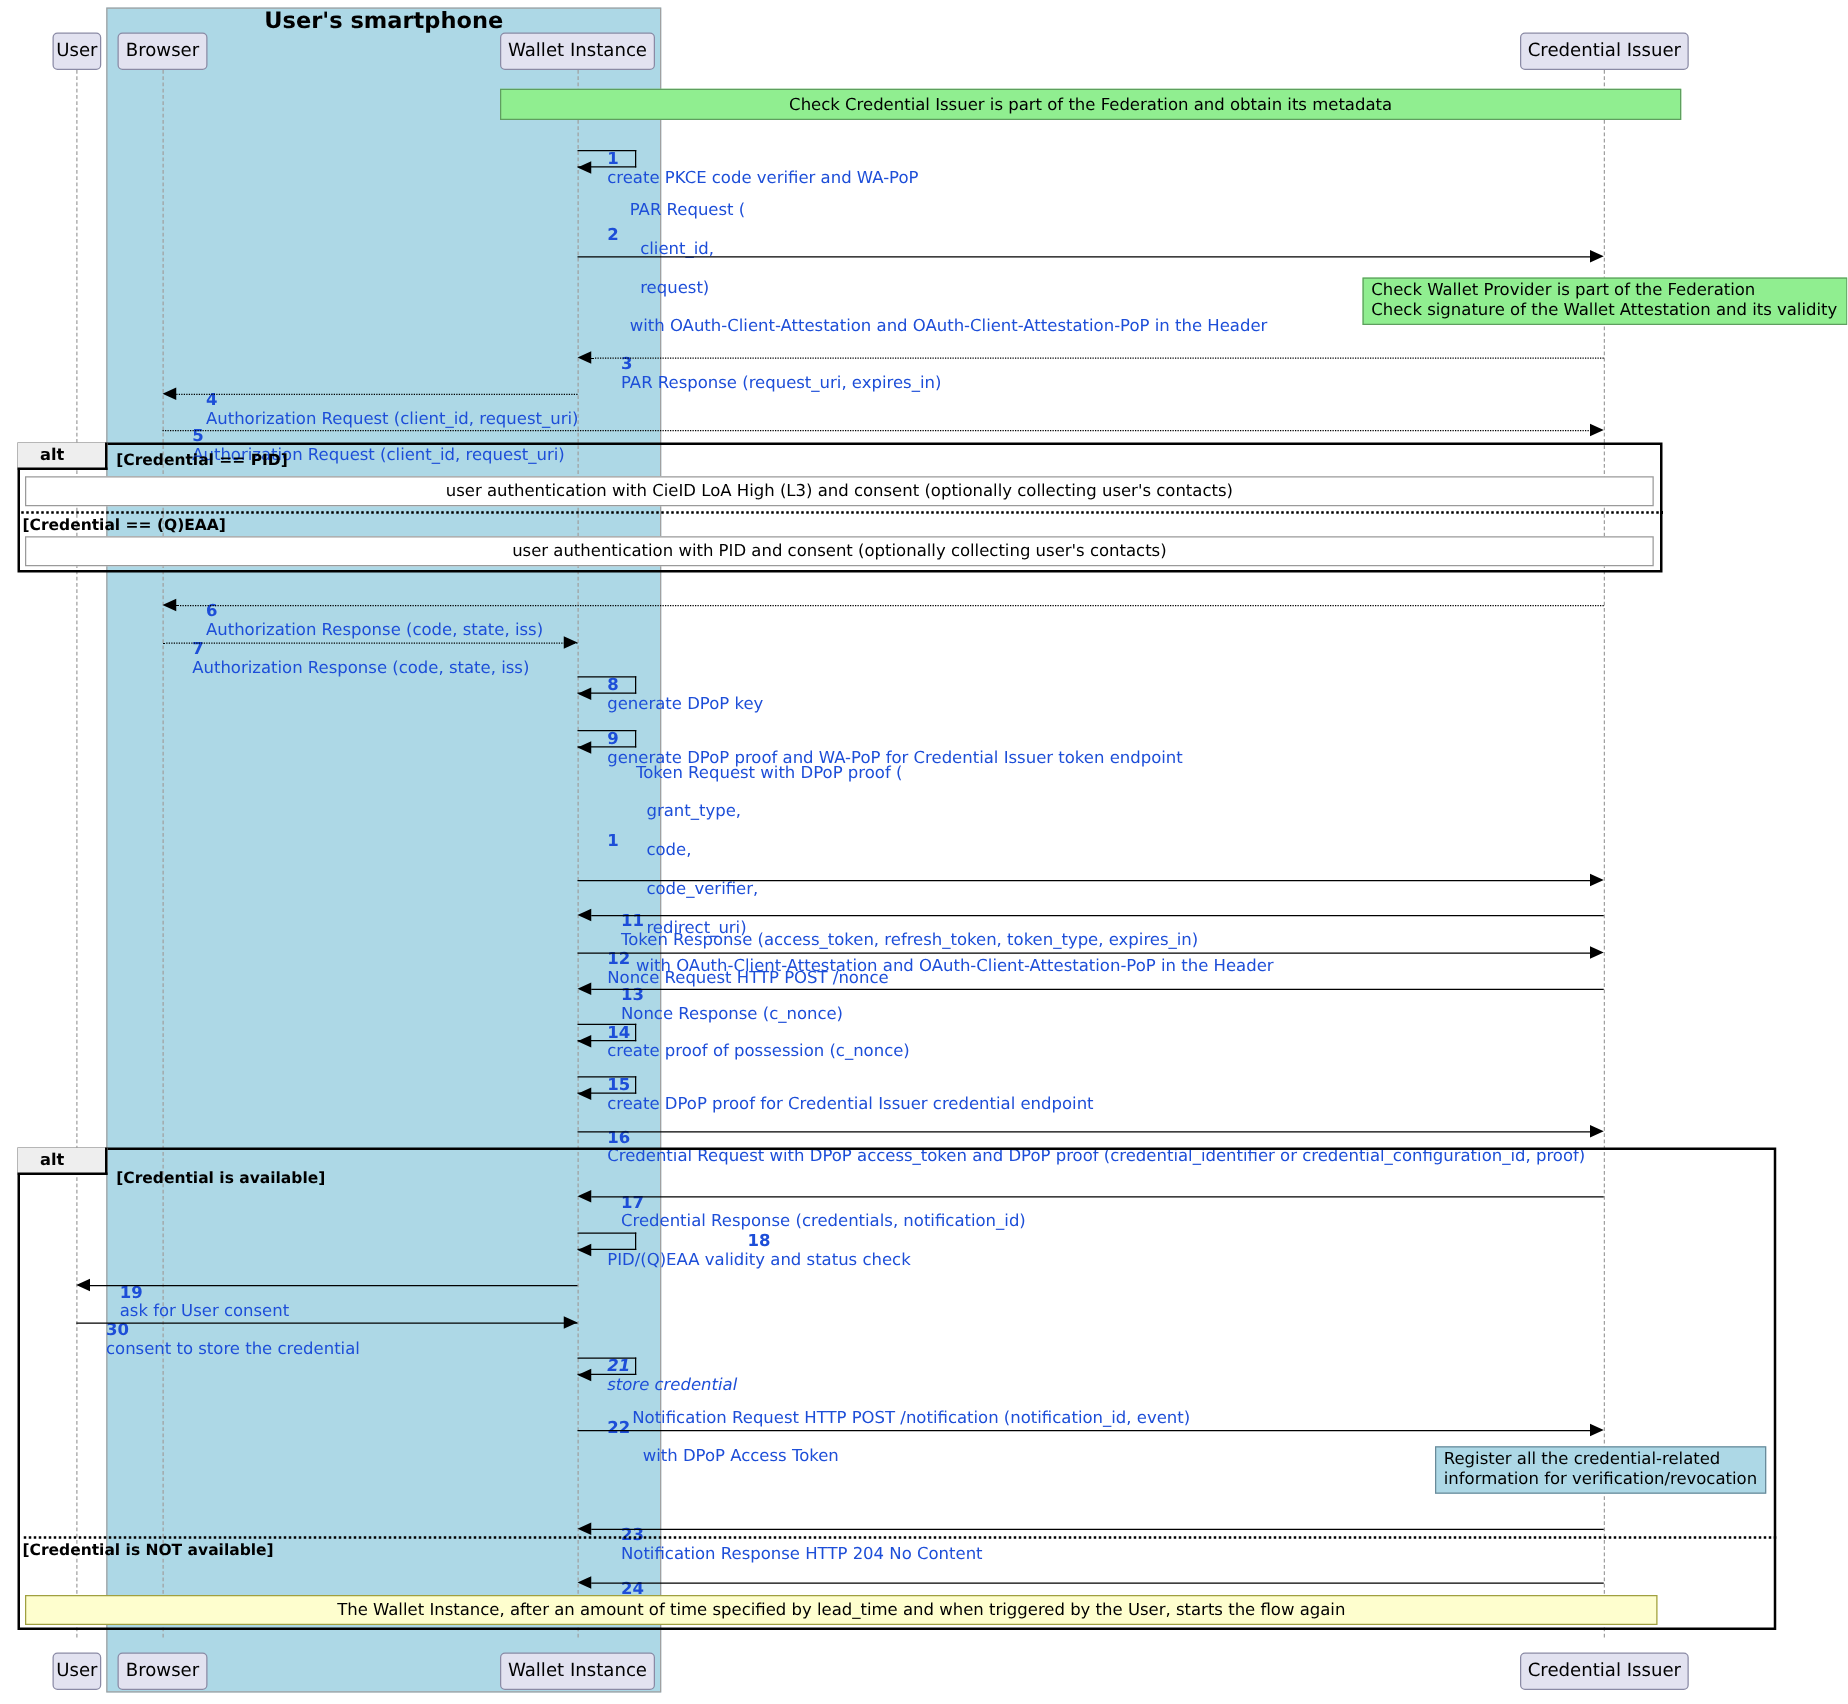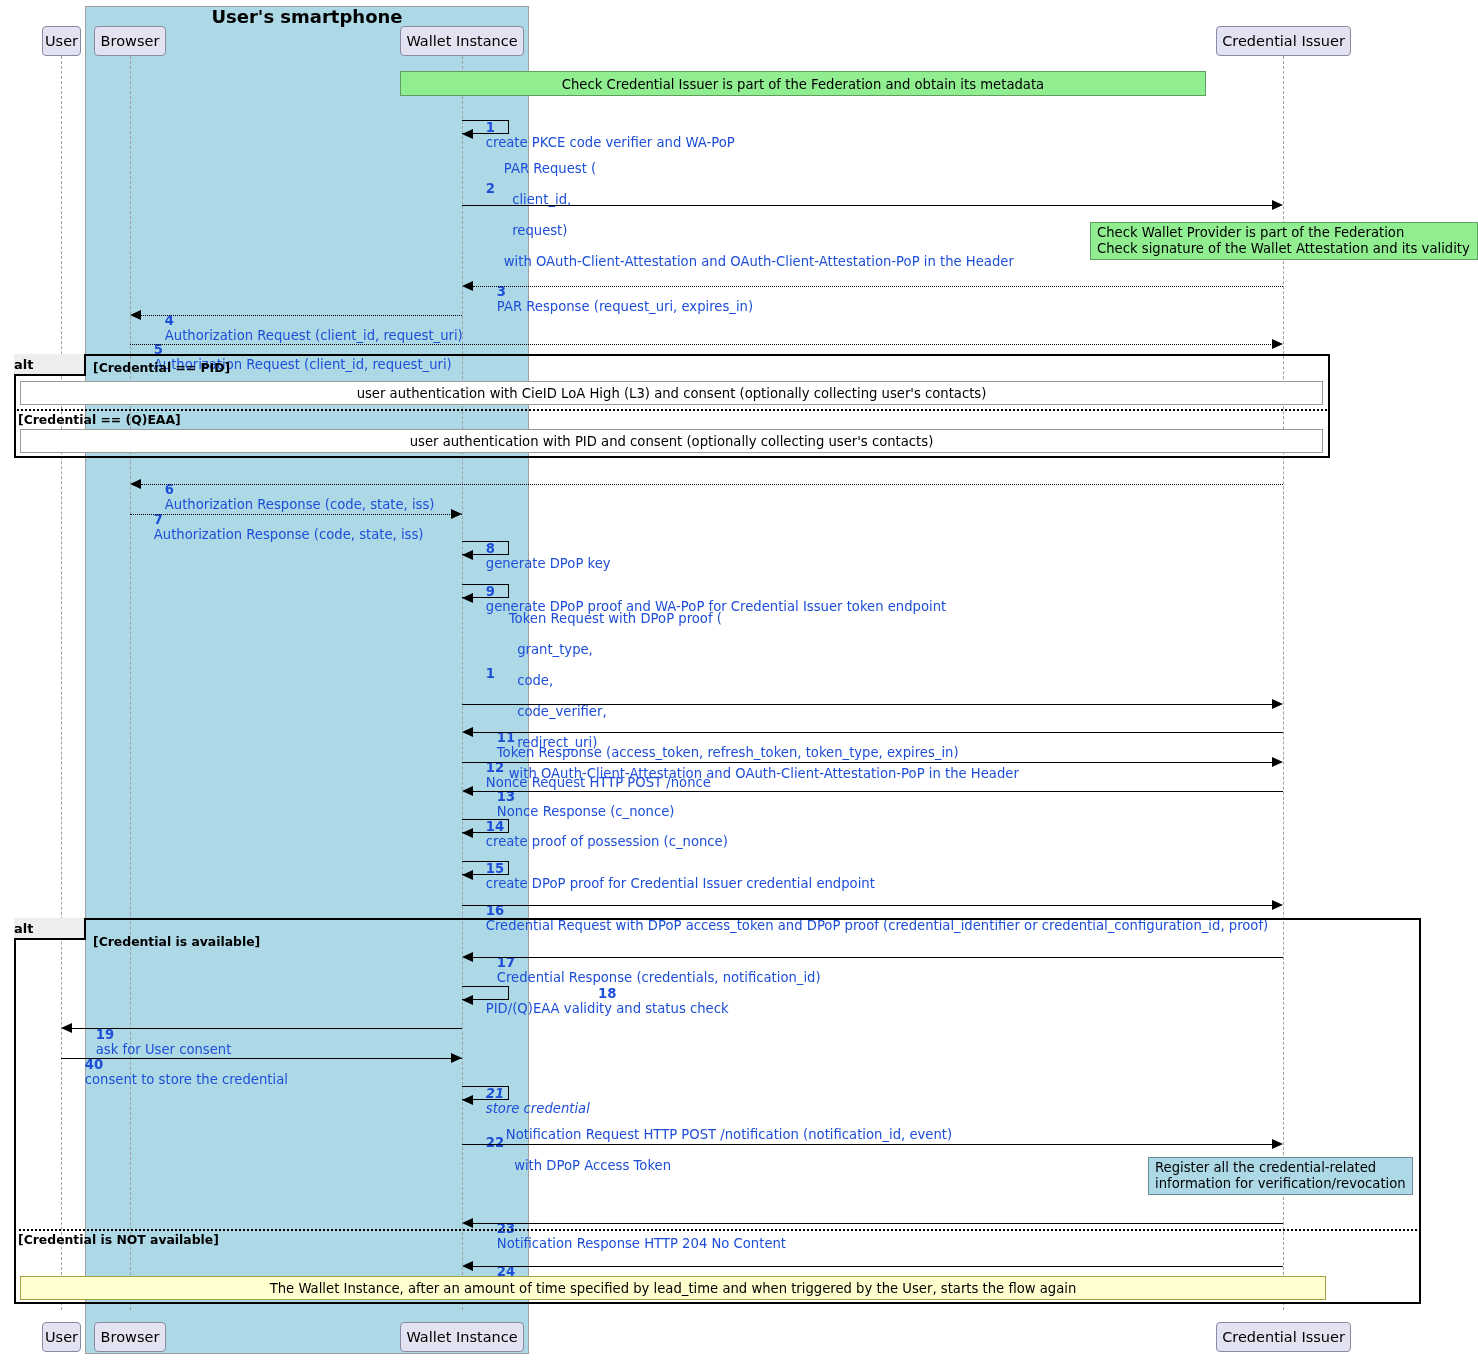--- a/index.html
+++ b/index.html
@@ -40,21 +40,21 @@
   .arrow-head{position:absolute;width:0;height:0;}
   .arrow-head.right{border-top:5px solid transparent;border-bottom:5px solid transparent;border-left:11px solid #000;}
   .arrow-head.left{border-top:5px solid transparent;border-bottom:5px solid transparent;border-right:11px solid #000;}
 
   
   .self-msg{position:absolute;border:1px solid #000;border-left:none;box-sizing:border-box;}
 
   
   .frame{border:2px solid #000;background:transparent;}
   .frame-tab{position:absolute;background:#EEEEEE;border:2px solid #000;border-top:none;border-left:none;
-             font-weight:bold;font-size:13px;color:#000;display:flex;align-items:center;
+             font-weight:bold;font-size:13px;color:#000;display:flex;align-items:center;padding-left:18px;
              box-sizing:border-box;}
   .frame-tab:after{content:"";position:absolute;right:-1px;top:-2px;width:0;height:0;
              border-left:0 solid transparent;}
   .frame-guard{position:absolute;font-weight:bold;font-size:12.4px;color:#000;white-space:nowrap;}
   .frame-divider{position:absolute;border-top:2px dotted #000;height:0;}
 </style>
 </head>
 <body>
 
 <div id="canvas">
@@ -86,21 +86,21 @@
   <div class="abs participant" style="left:94px;top:1322px;width:72px;height:30px;">
     <span>Browser</span>
   </div>
   <div class="abs participant" style="left:400px;top:1322px;width:124px;height:30px;">
     <span>Wallet Instance</span>
   </div>
   <div class="abs participant" style="left:1216px;top:1322px;width:135px;height:30px;">
     <span>Credential Issuer</span>
   </div>
 
-  <div class="abs note note-green note-center" style="left:400px;top:71px;width:806px;height:25px;line-height:21px;">
+  <div class="abs note note-green note-center" style="left:400px;top:71px;width:945px;height:25px;line-height:21px;">
     <span>Check Credential Issuer is part of the Federation and obtain its metadata</span>
   </div>
 
   <div class="msg-label" style="left:469px;top:104px;">
     <span class="msg-num">1</span>
     <span>create PKCE code verifier and WA-PoP</span>
   </div>
   <div class="abs self-msg" style="left:462px;top:120px;width:47px;height:14px;"></div>
   <div class="arrow-head left" style="left:462px;top:129px;"></div>
 
@@ -267,21 +267,21 @@
   <div class="arrow-head left" style="left:462px;top:995px;"></div>
 
   <div class="msg-label" style="left:79px;top:1011px;">
     <span class="msg-num">19</span>
     <span>ask for User consent</span>
   </div>
   <div class="arrow-line" style="left:72px;top:1028px;width:390px;"></div>
   <div class="arrow-head left" style="left:61px;top:1023px;"></div>
 
   <div class="msg-label" style="left:68px;top:1041px;">
-    <span class="msg-num">40</span>
+    <span class="msg-num">30</span>
     <span>consent to store the credential</span>
   </div>
   <div class="arrow-line" style="left:61px;top:1058px;width:401px;"></div>
   <div class="arrow-head right" style="left:451px;top:1053px;"></div>
 
   <div class="msg-label" style="left:469px;top:1070px;font-style:italic;">
     <span class="msg-num">21</span>
     <span>store credential</span>
   </div>
   <div class="abs self-msg" style="left:462px;top:1086px;width:47px;height:14px;"></div>

